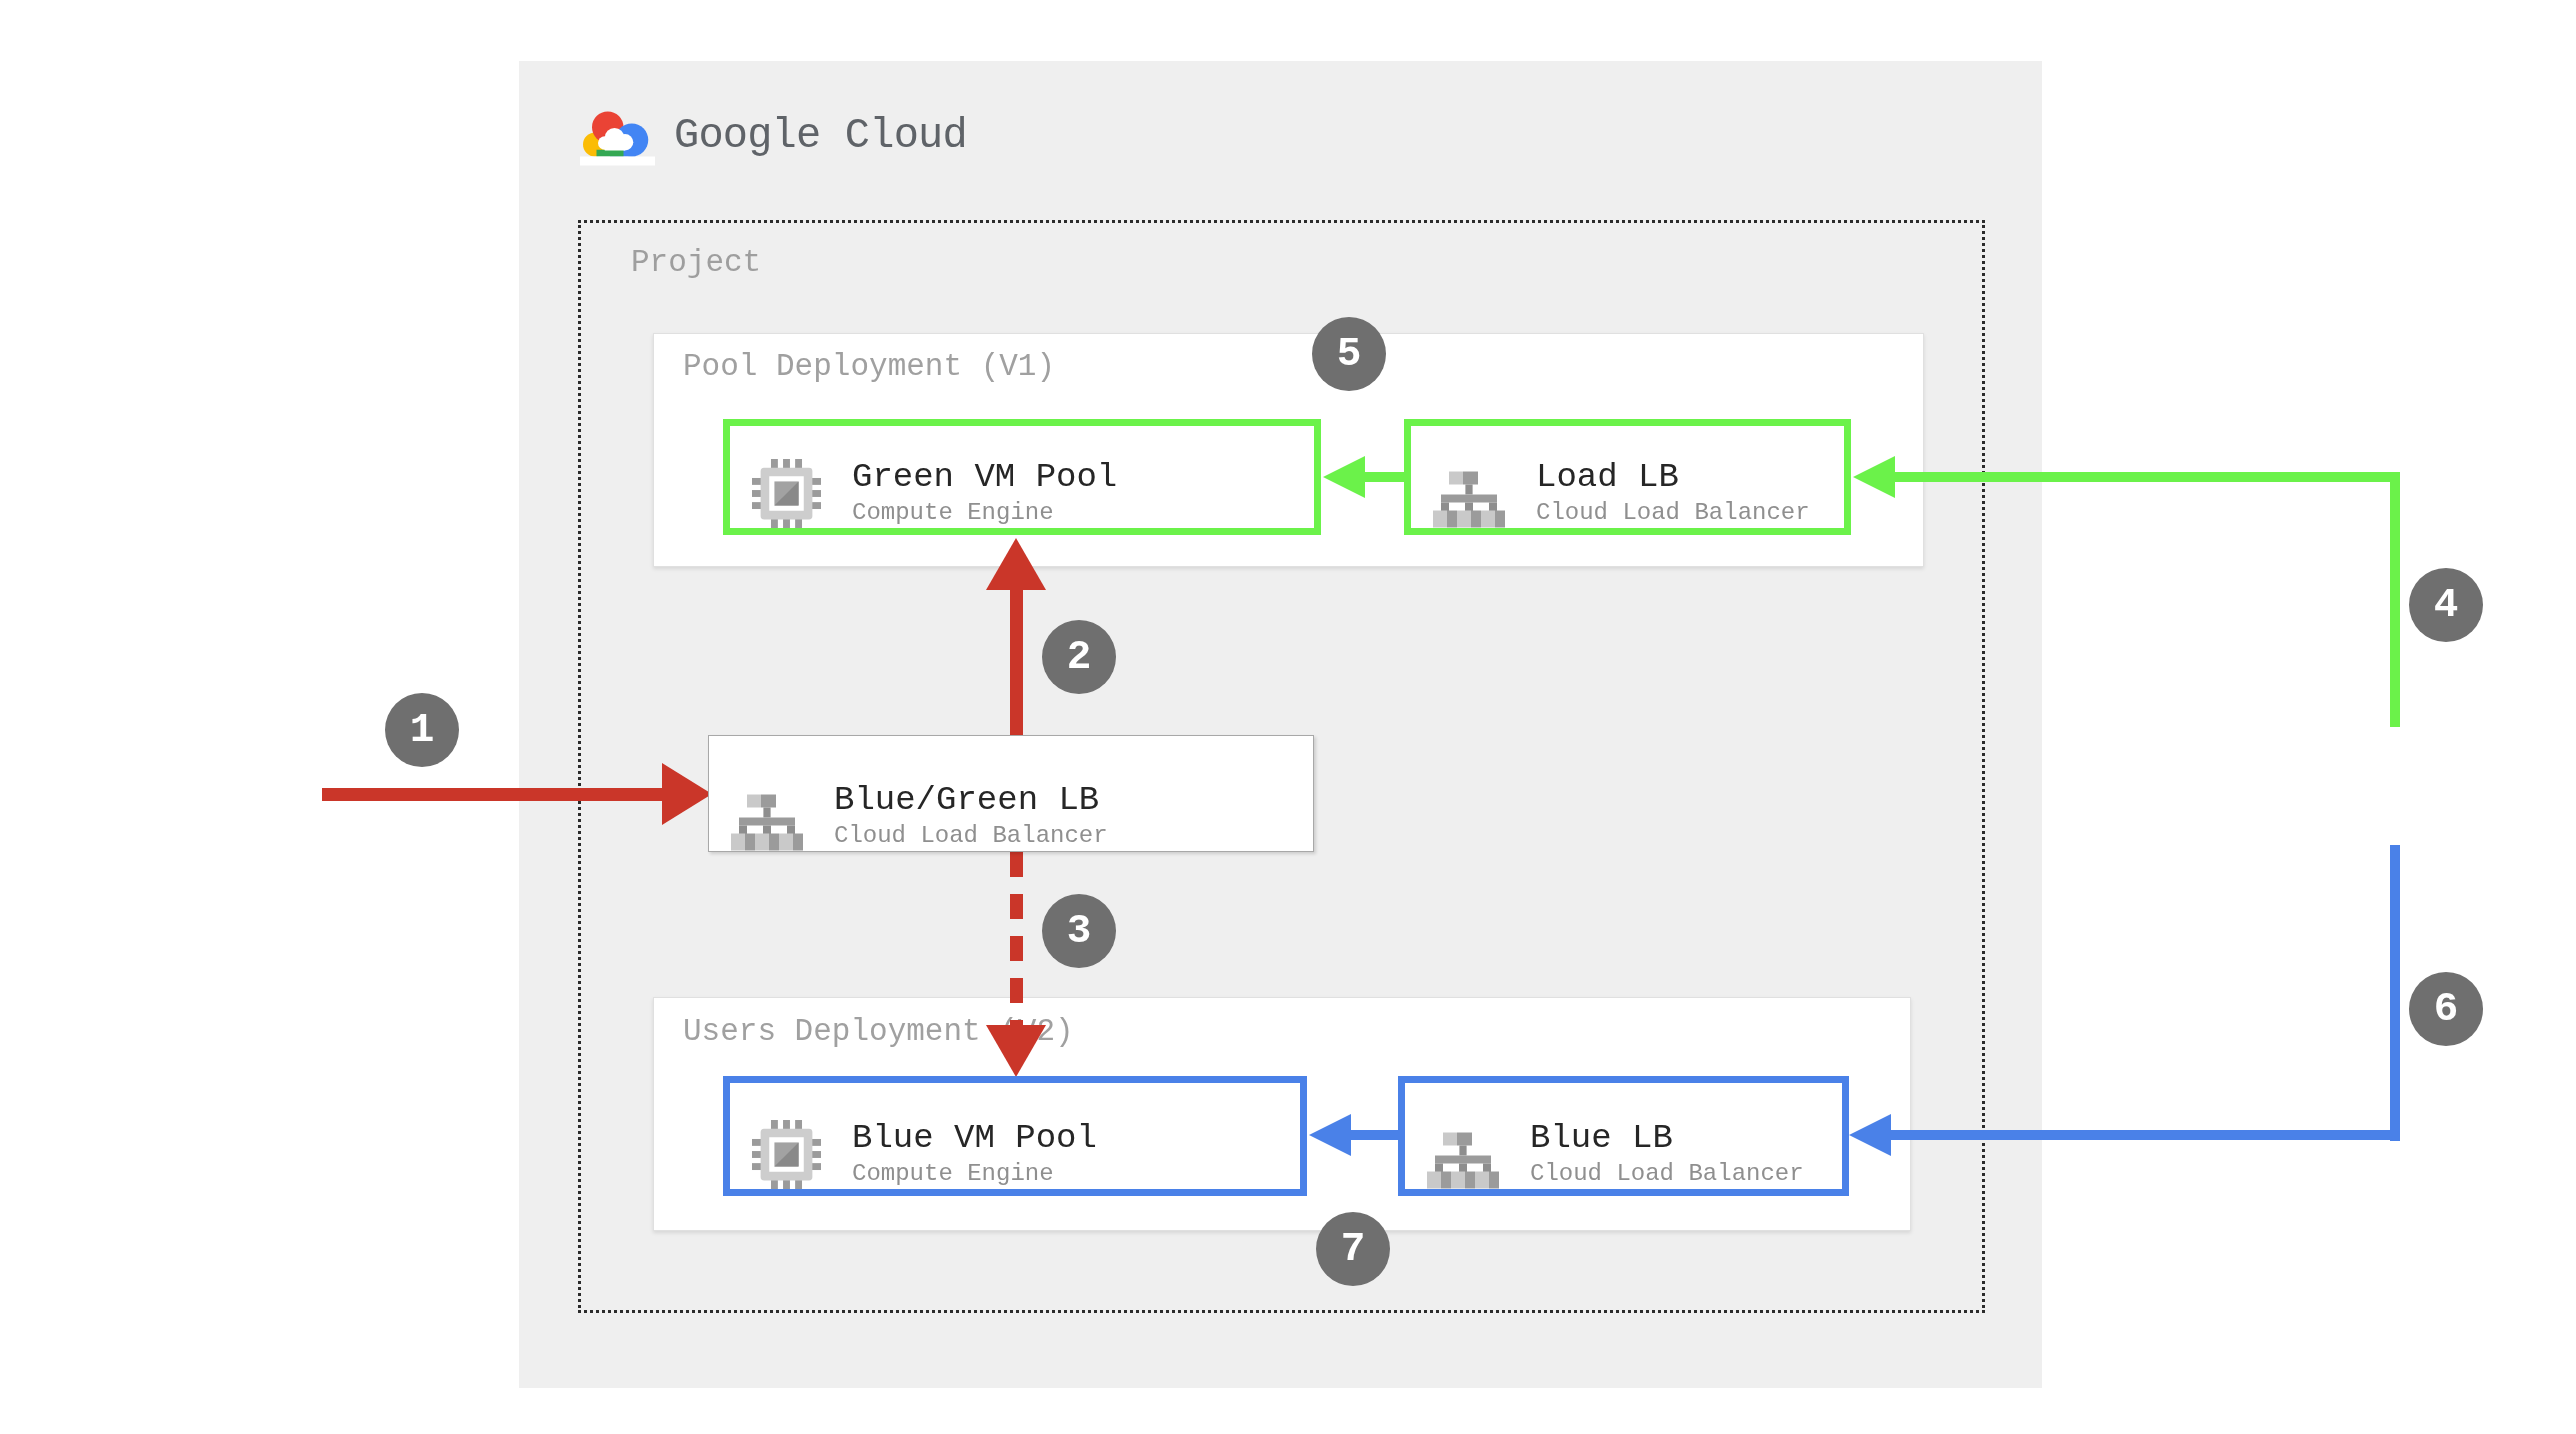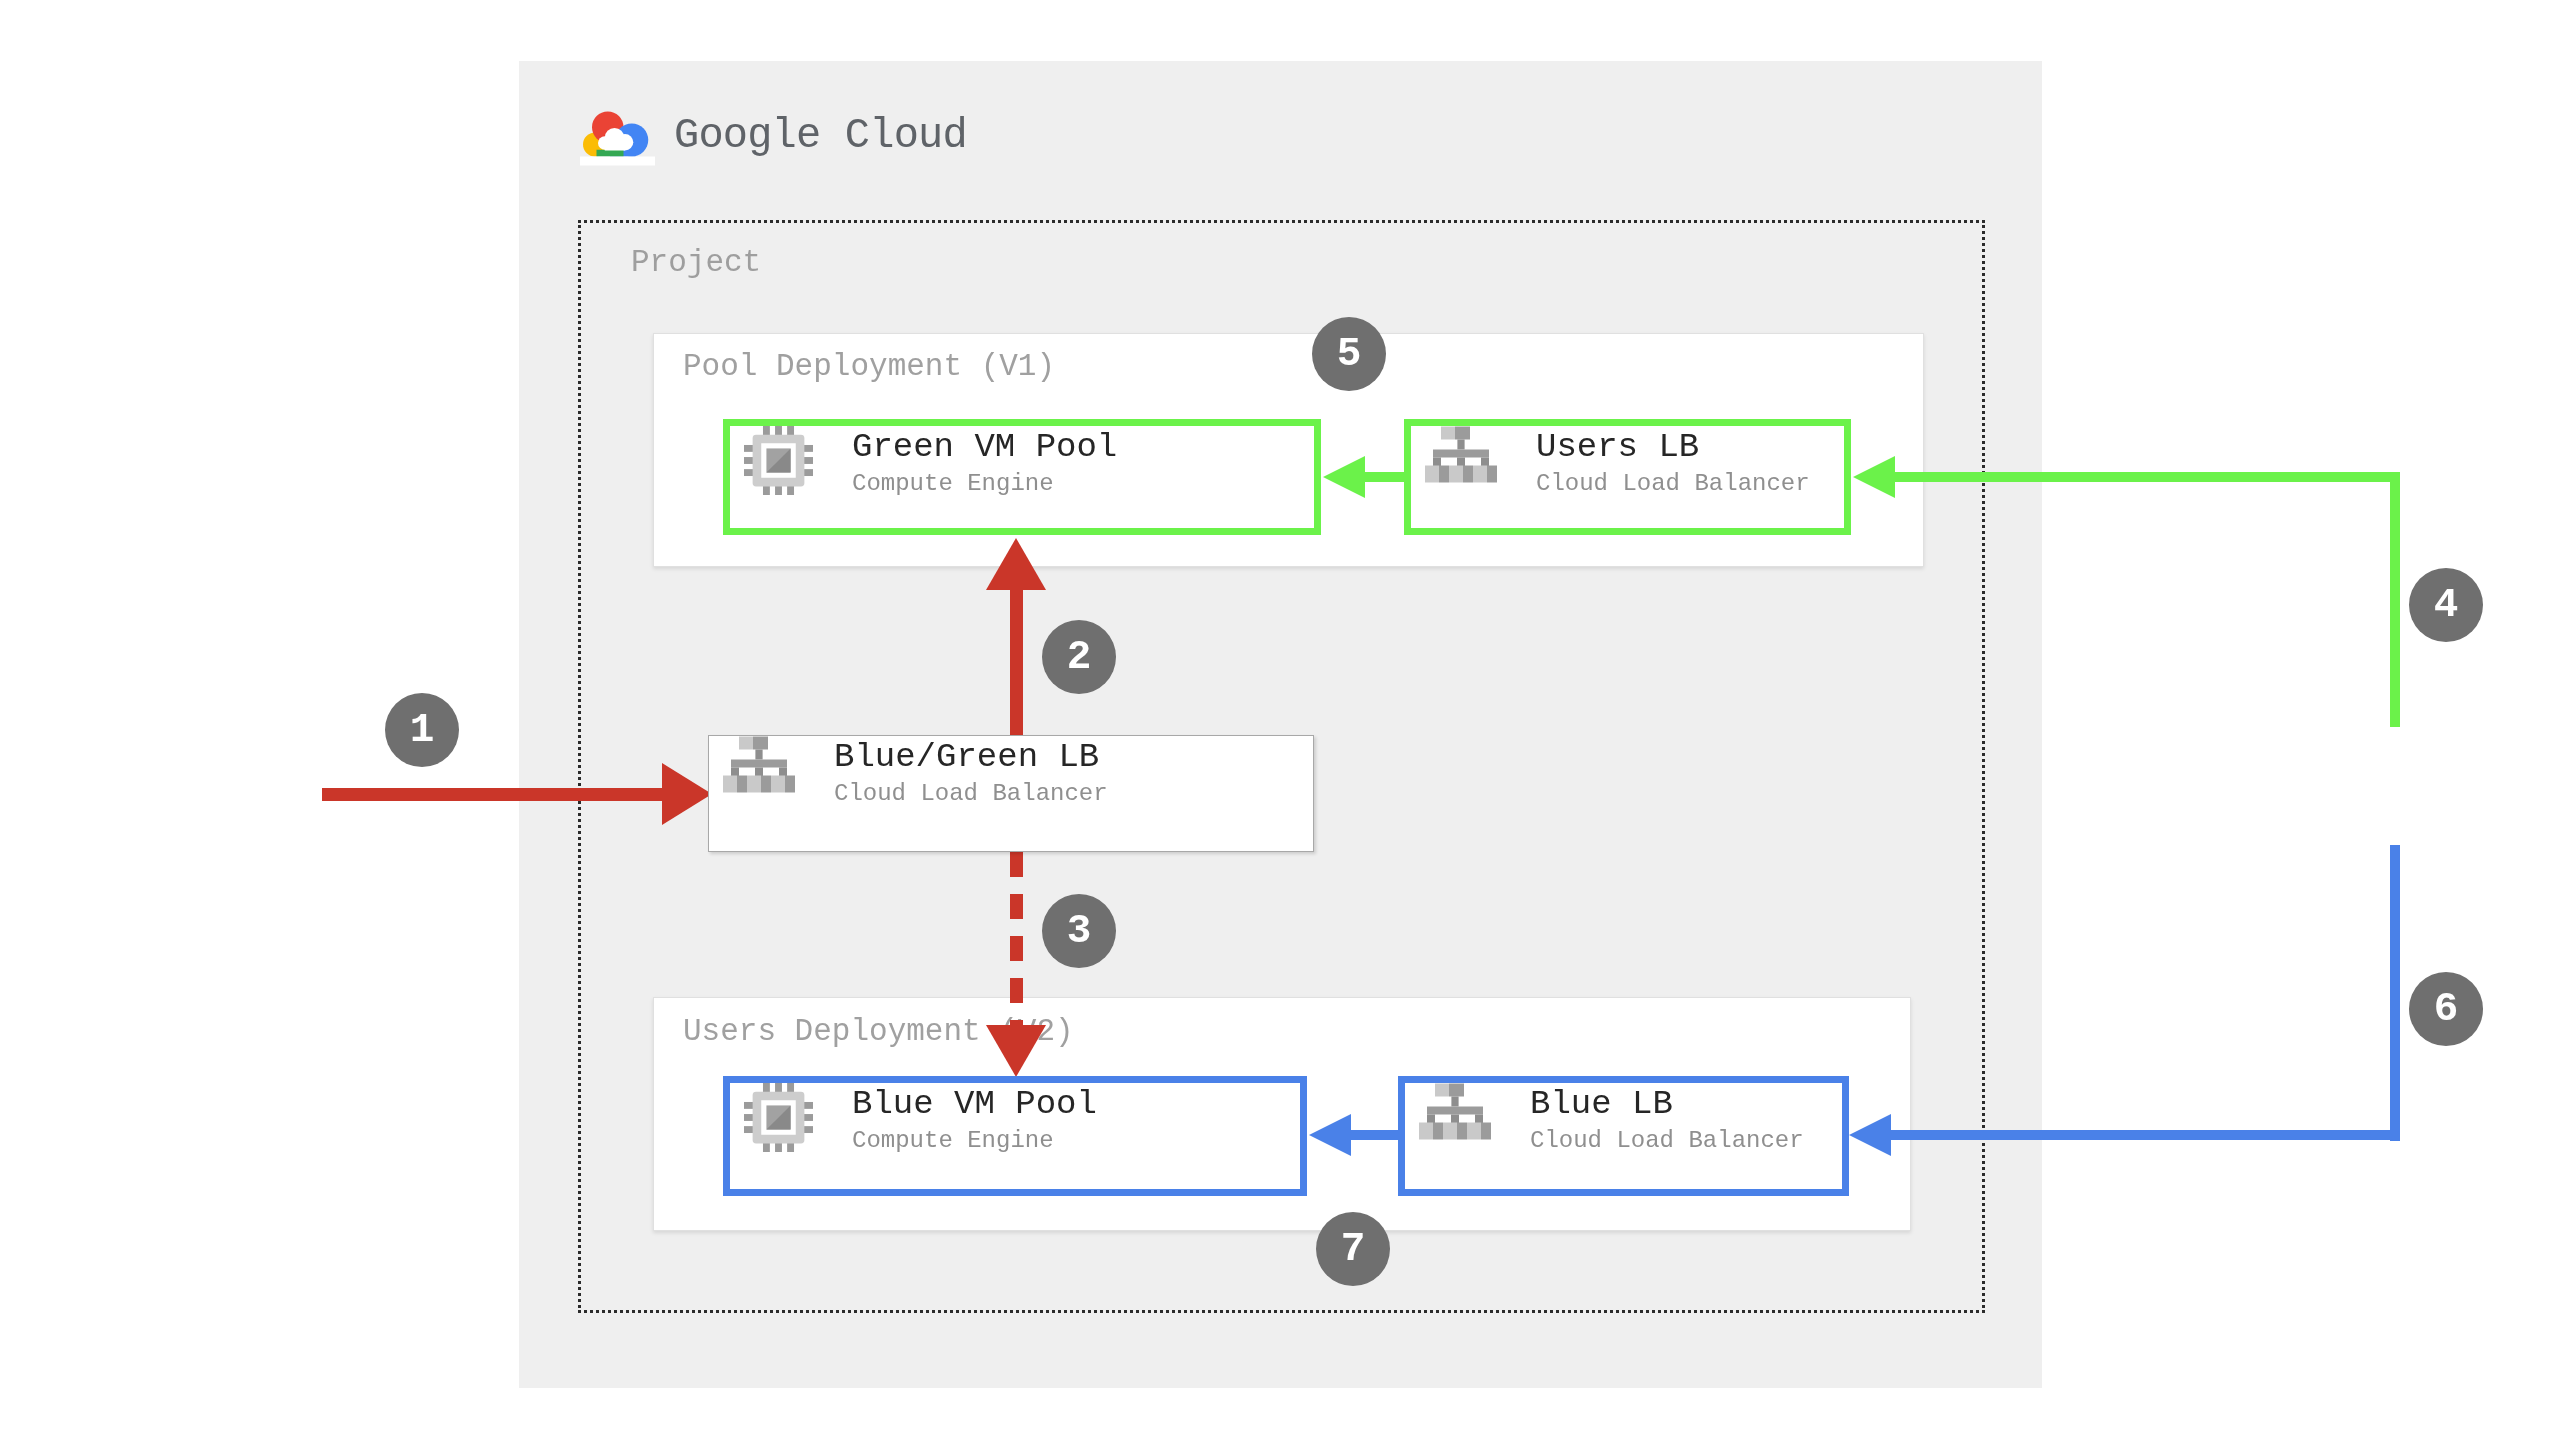--- a/index.html
+++ b/index.html
@@ -17,21 +17,21 @@
   .logo{left:580px; top:105px; display:flex; align-items:center; gap:19px; z-index:2;}
   .logo-text{font-size:42px; color:#5F6368; font-weight:500; letter-spacing:-0.8px;}
   
   .panel{background:#ffffff; border:1.6px solid #E0E0E0; box-sizing:border-box; box-shadow:0 1.6px 3.9px rgba(0,0,0,0.10); z-index:2;}
   .panel-green{left:653px; top:333px; width:1271px; height:234px;}
   .panel-blue{left:653px; top:997px; width:1258px; height:234px;}
   .panel-label{font-size:31px; color:#A0A0A0; z-index:3;}
   .panel-green-label{left:683px; top:349px;}
   .panel-blue-label{left:683px; top:1014px;}
   
-  .card{background:#ffffff; box-sizing:border-box; display:flex; align-items:flex-start; padding-left:14px; gap:39px; z-index:4;}
+  .card{background:#ffffff; box-sizing:border-box; display:flex; align-items:flex-end; padding-left:22px; gap:31px; z-index:4;}
   .card-green{border:7.9px solid var(--green);}
   .card-blue{border:7.9px solid var(--blue);}
   .card-plain{border:1.6px solid #A8A8A8; box-shadow:1.6px 2.4px 3.1px rgba(0,0,0,0.14);}
   .card-title{font-size:34px; color:#262626; line-height:1.25;}
   .card-sub{font-size:24px; color:#8F8F8F; line-height:1.25;}
   #card-green-vm{left:723px; top:419px; width:598px; height:116px;}
   #card-green-lb{left:1404px; top:419px; width:447px; height:116px;}
   #card-bg-lb{left:708px; top:735px; width:606px; height:117px;}
   #card-blue-vm{left:723px; top:1076px; width:584px; height:120px;}
   #card-blue-lb{left:1398px; top:1076px; width:451px; height:120px;}
@@ -152,21 +152,21 @@
         <rect x="16" y="15.5" width="4" height="5" fill="#8E8E8E"></rect>
         <rect x="28" y="15.5" width="4" height="5" fill="#8E8E8E"></rect>
       <rect x="0" y="19.5" width="7" height="8.5" fill="#C9C9C9"></rect>
         <rect x="7" y="19.5" width="5" height="8.5" fill="#9B9B9B"></rect>
       <rect x="12" y="19.5" width="7" height="8.5" fill="#C9C9C9"></rect>
         <rect x="19" y="19.5" width="5" height="8.5" fill="#9B9B9B"></rect>
       <rect x="24" y="19.5" width="7" height="8.5" fill="#C9C9C9"></rect>
         <rect x="31" y="19.5" width="5" height="8.5" fill="#9B9B9B"></rect>
     </svg>
     <div class="texts">
-      <div class="card-title">Users LB</div>
+      <div class="card-title">Load LB</div>
       <div class="card-sub">Cloud Load Balancer</div>
     </div>
   </div>
 
   <div id="card-bg-lb" class="abs card card-plain">
     <svg width="72" height="57" viewBox="0 0 36 28">
       <rect x="8" y="0" width="7" height="6.5" fill="#C9C9C9"></rect>
         <rect x="15" y="0" width="7.5" height="6.5" fill="#9B9B9B"></rect>
       <rect x="16.2" y="6.5" width="3.6" height="5" fill="#8E8E8E"></rect>
       <rect x="4" y="11.5" width="28" height="4" fill="#9B9B9B"></rect>

